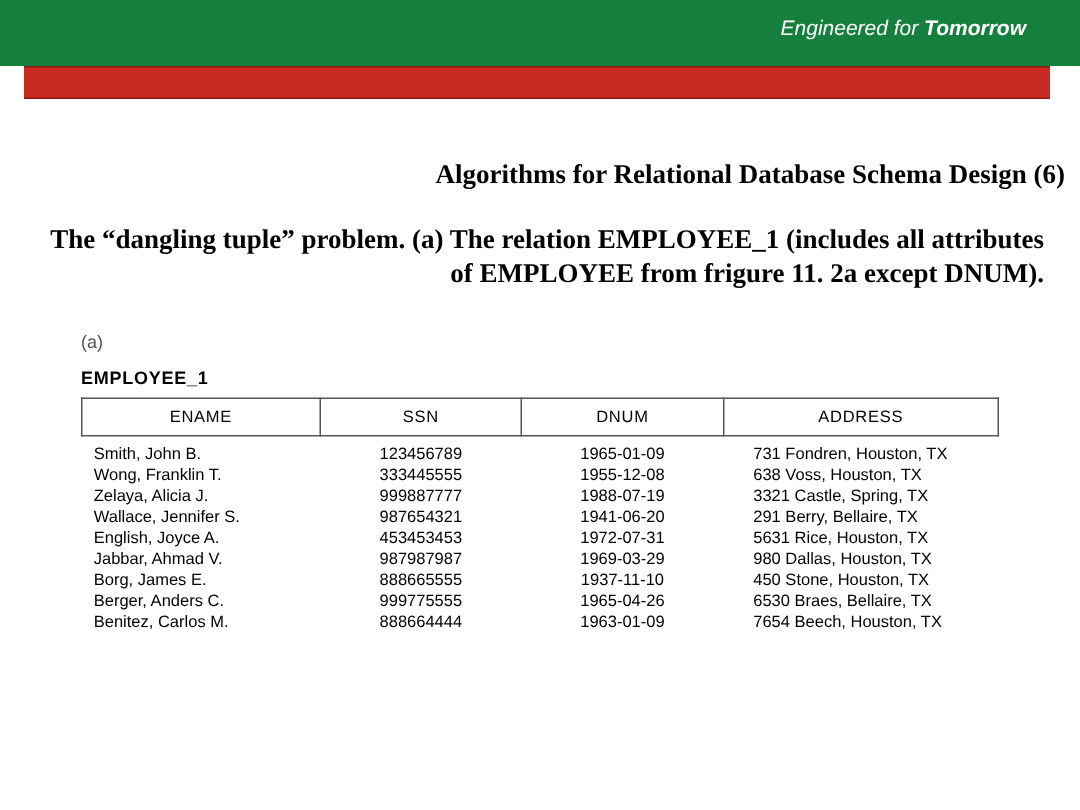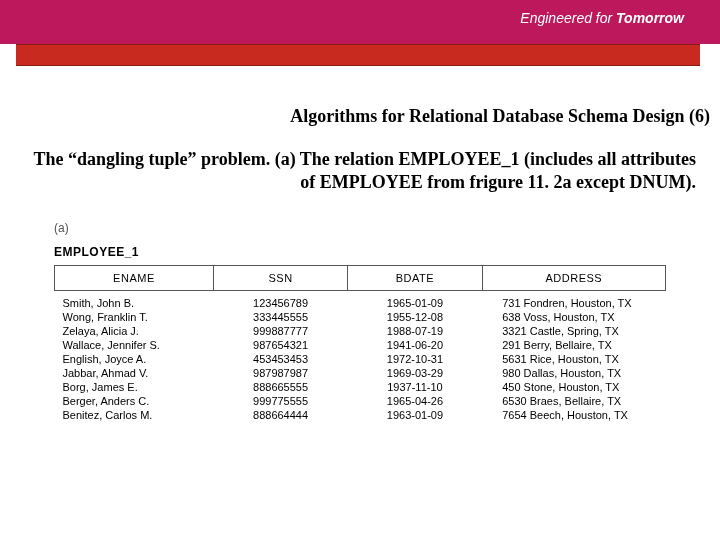--- a/index.html
+++ b/index.html
@@ -1,17 +1,17 @@
 <!DOCTYPE html>
 <html><head>
 <meta charset="utf-8">
 <style>
   * { margin: 0; padding: 0; box-sizing: border-box; }
   body { width: 720px; height: 540px; background: #fff; font-family: Arial, sans-serif; overflow: hidden; }
-  .topbar { height: 44px; background: #be185d; position: relative; }
+  .topbar { height: 44px; background: #15803d; position: relative; }
   .tagline { position: absolute; right: 36px; top: 10px; color: #fff; font-style: italic; font-size: 14px; }
   .tag-engineered { font-weight: normal; }
   .tag-tomorrow { font-weight: bold; }
   .redbar { height: 22px; margin: 0 20px 0 16px; background: #c92a1f; border-top: 1px solid #8a1a12; border-bottom: 1px solid #8a1a12; }
   .content { padding: 40px 10px 0 10px; }
   .title { text-align: right; font-family: "Times New Roman", serif; font-size: 18px; margin-bottom: 21px; }
   .subtitle { text-align: right; font-family: "Times New Roman", serif; font-size: 18px; line-height: 1.3; padding: 0 14px; font-weight: bold; }
   .figure { margin-top: 26px; padding: 0 44px 0 44px; }
   .fig-label { font-size: 12px; color: #555; margin-bottom: 10px; }
   .table-title { font-weight: bold; font-size: 12px; margin-bottom: 6px; letter-spacing: 0.5px; }
@@ -49,21 +49,21 @@
       <colgroup>
         <col class="c-ename">
           <col class="c-ssn">
           <col class="c-bdate">
           <col class="c-address">
       </colgroup>
       <thead>
         <tr>
           <th>ENAME</th>
           <th>SSN</th>
-          <th>BDATE</th>
+          <th>DNUM</th>
           <th>ADDRESS</th>
         </tr>
       </thead>
       <tbody id="tbody">
         <tr class="spacer-row">
             <td colspan="4"></td>
           </tr>
       <tr>
             <td class="ename">Smith, John B.</td>
             <td class="ssn">123456789</td>
@@ -84,21 +84,21 @@
           </tr>
           <tr>
             <td class="ename">Wallace, Jennifer S.</td>
             <td class="ssn">987654321</td>
             <td class="bdate">1941-06-20</td>
             <td class="address">291 Berry, Bellaire, TX</td>
           </tr>
           <tr>
             <td class="ename">English, Joyce A.</td>
             <td class="ssn">453453453</td>
-            <td class="bdate">1972-10-31</td>
+            <td class="bdate">1972-07-31</td>
             <td class="address">5631 Rice, Houston, TX</td>
           </tr>
           <tr>
             <td class="ename">Jabbar, Ahmad V.</td>
             <td class="ssn">987987987</td>
             <td class="bdate">1969-03-29</td>
             <td class="address">980 Dallas, Houston, TX</td>
           </tr>
           <tr>
             <td class="ename">Borg, James E.</td>

